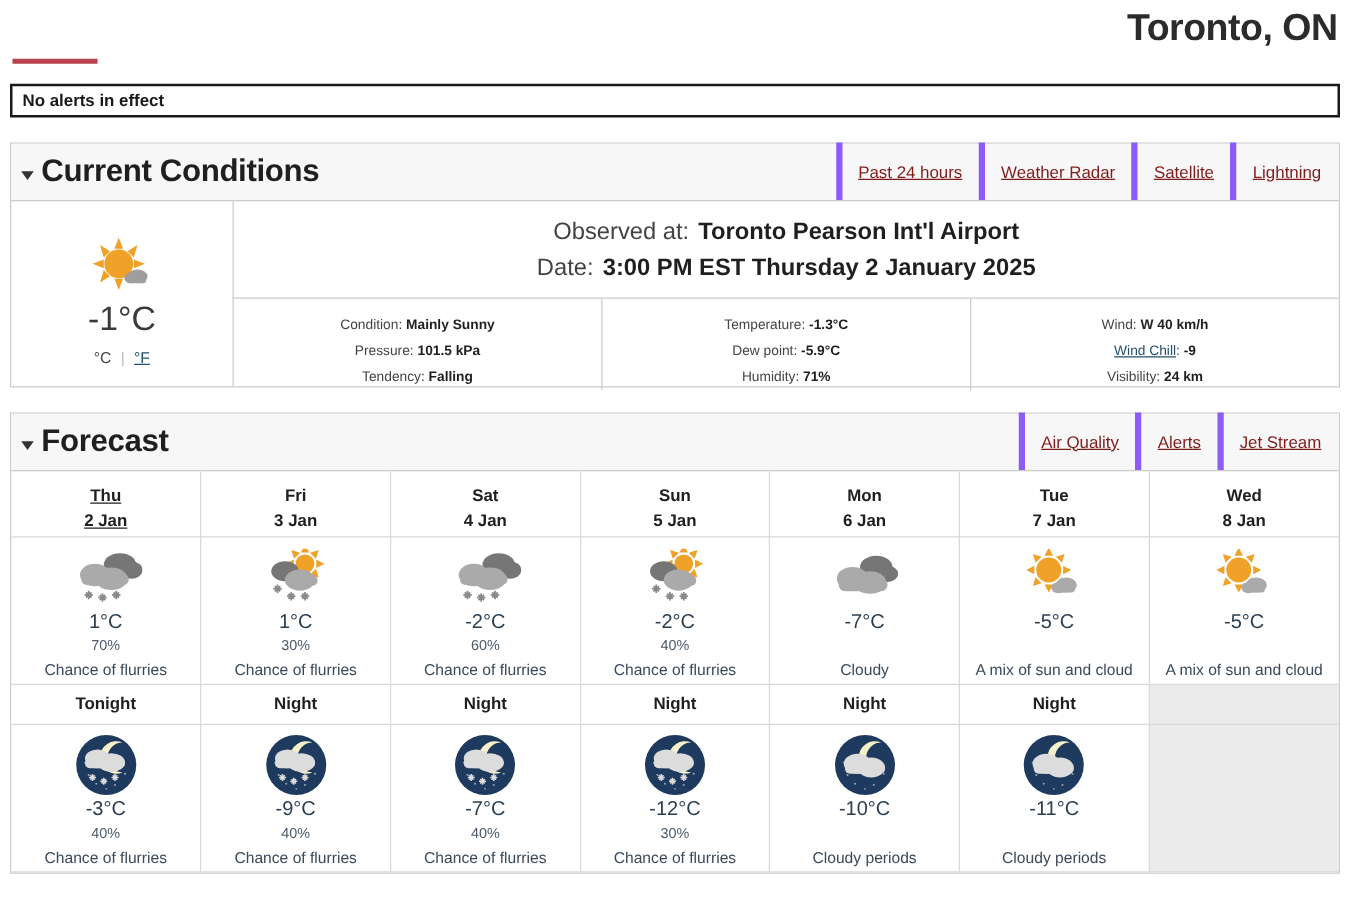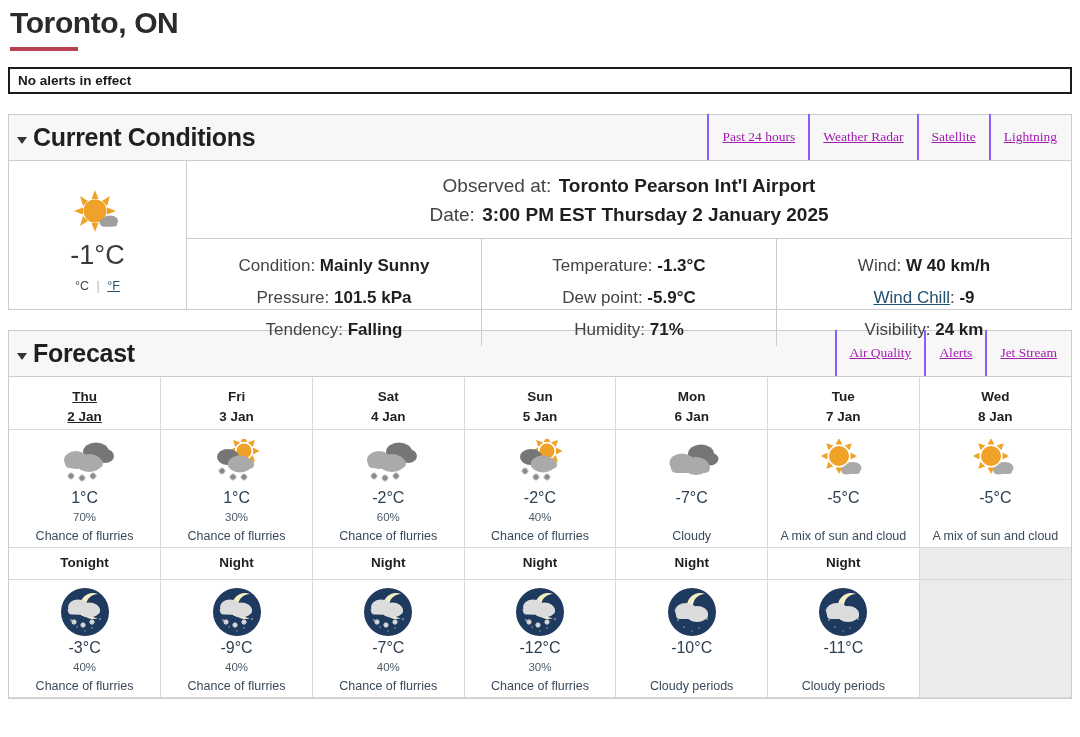--- a/index.html
+++ b/index.html
@@ -8,21 +8,21 @@
     margin: 0; padding: 0;
     background: #ffffff;
     font-family: "Liberation Sans", sans-serif;
     color: #333333;
   }
   body { width: 1080px; height: 737px; overflow: hidden; }
 
   .page { padding: 0 8px; }
 
   
-  .page-title-wrap { padding: 6px 2px 0 2px; }
+  .page-title-wrap { padding: 6px 2px 0 2px; text-align: right; }
   .page-title {
     font-size: 30px;
     font-weight: bold;
     color: #2b2b2b;
     letter-spacing: -0.4px;
     margin: 0;
     line-height: 1.15;
   }
   .title-rule {
     width: 68px; height: 4px;
@@ -73,25 +73,24 @@
     border-right: 5px solid transparent;
     border-top: 7px solid #333333;
     margin-top: 6px;
   }
   .head-links { display: flex; align-items: stretch; height: 46px; }
   .head-links a {
     display: flex;
     align-items: center;
     padding: 0 13px;
     font-size: 13.5px;
-    color: #a21caf;
+    color: #7f1d1d;
     text-decoration: underline;
-    border-left: 2px solid #8b5cf6;
+    border-left: 5px solid #8b5cf6;
     white-space: nowrap;
-    font-family: Liberation Serif, serif;
   }
   .head-links a:last-child { padding-right: 14px; }
 
   
   .cc-body { display: flex; height: 148px; }
   .cc-left {
     width: 178px;
     border-right: 1px solid #cccccc;
     display: flex;
     flex-direction: column;
@@ -123,21 +122,21 @@
   .cc-observed .lbl { padding-right: 2px; }
   .cc-observed b { color: #1f1f1f; }
 
   .cc-cols { flex: 1; display: flex; }
   .cc-col {
     flex: 1;
     padding-top: 11px;
     text-align: center;
   }
   .cc-col + .cc-col { border-left: 1px solid #cccccc; }
-  .cc-col .row { font-size: 17px; color: #444444; line-height: 1.87; }
+  .cc-col .row { font-size: 11px; color: #444444; line-height: 1.87; }
   .cc-col .row b { color: #1f1f1f; }
   .cc-col .row a { color: #22506e; text-decoration: underline; }
 
   
   .fc-table { width: 100%; border-collapse: collapse; table-layout: fixed; }
   .fc-table td {
     border: 1px solid #d9d9d9;
     border-top: none;
     text-align: center;
     vertical-align: top;

